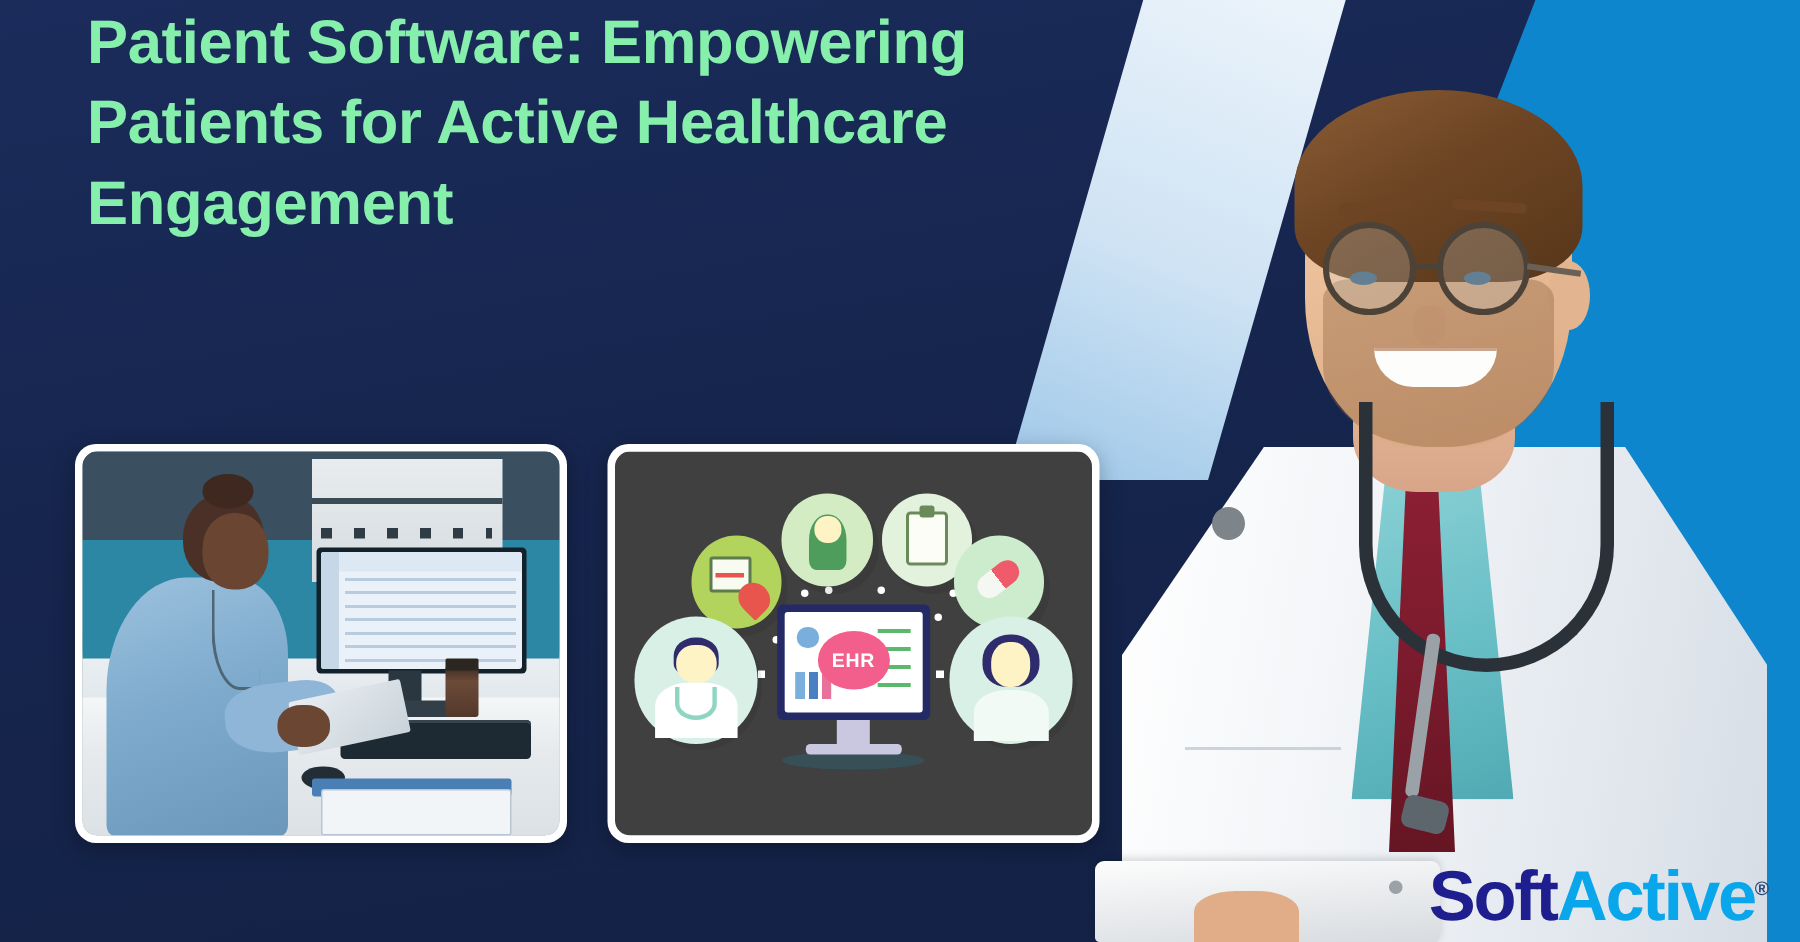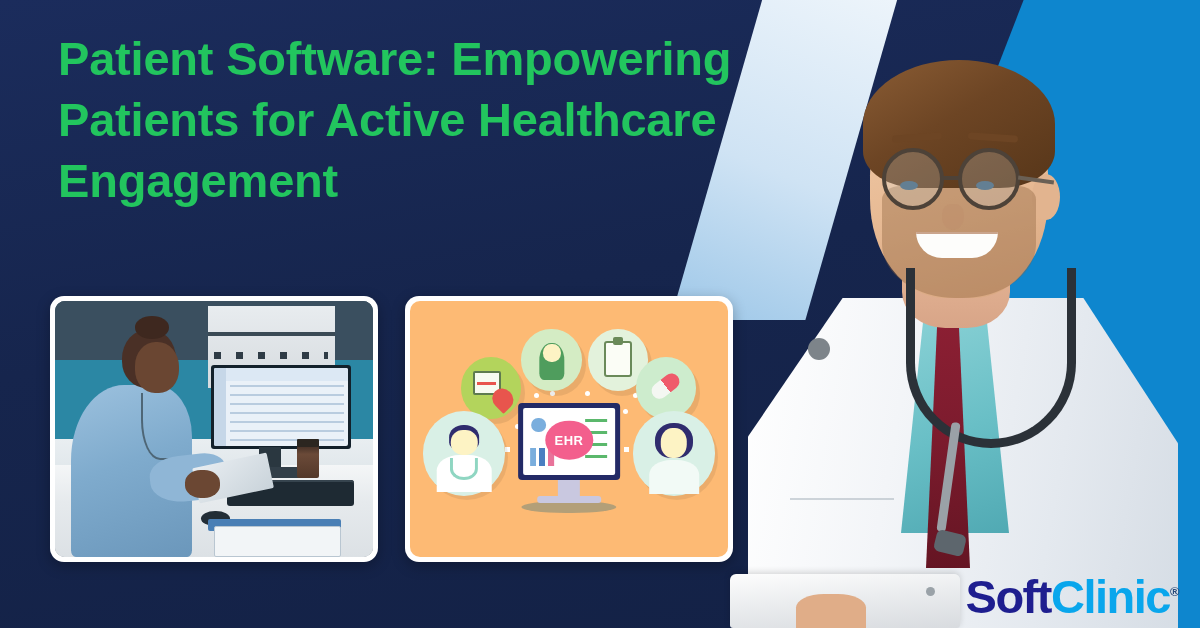--- a/index.html
+++ b/index.html
@@ -27,23 +27,23 @@
   }
   .bg-stripe{
     position:absolute; top:-10px; right:300px; width:135px; height:330px;
     background:linear-gradient(200deg,#eef5fb 0%,#cfe3f4 55%,#9dc7e8 100%);
     transform:skewX(-16deg);
     transform-origin:top left;
   }
 
   
   .headline{
-    position:absolute; left:58px; top:28px; width:710px;
-    color:#22c55e;
-    font-size:47px; line-height:1.30;
+    position:absolute; left:58px; top:2px; width:710px;
+    color:#86efac;
+    font-size:41px; line-height:1.30;
     font-weight:bold;
     letter-spacing:-0.2px;
   }
   .subhead{
     position:absolute; left:58px; top:205px; width:700px;
     color:#2ba3e2;
     font-size:29px; line-height:1.25;
     font-weight:400;
   }
 
@@ -111,21 +111,21 @@
     border-radius:2px; transform:rotate(-12deg);}
   .pl-steth{ position:absolute; left:27%; top:36%; width:10%; height:26%;
     border-left:2px solid #4e6676; border-bottom:2px solid #4e6676;
     border-radius:0 0 0 60%;}
   .pl-folder{ position:absolute; left:50%; top:88%; width:40%; height:12%;
     background:#f2f5f7; border:1px solid #b9c6d1; border-radius:2px;}
   .pl-folder-b{ position:absolute; left:48%; top:85%; width:42%; height:5%;
     background:#4a7fb5; border-radius:2px;}
 
   
-  .ill{ width:100%; height:100%; background:#fdba74; position:relative;}
+  .ill{ width:100%; height:100%; background:#404040; position:relative;}
   .ill-bubble{
     position:absolute; border-radius:50%;
     display:flex; align-items:center; justify-content:center;
     box-shadow:3px 4px 0 rgba(0,0,0,.07);
   }
   
   .ill-doc{ left:4%; top:43%; width:26%; height:33%; background:#d9f0e6;}
   .ill-pat{ right:4%; top:43%; width:26%; height:33%; background:#d9f0e6;}
   .doc-head{ position:absolute; left:50%; top:16%; width:36%; height:30%;
     background:#2f2c6e; border-radius:48% 48% 30% 30%; transform:translateX(-50%);}
@@ -400,16 +400,16 @@
     <div class="d-steth"></div>
     <div class="d-steth-ear"></div>
     <div class="d-steth-tube"></div>
     <div class="d-steth-bell"></div>
     <div class="d-tablet"></div>
     <div class="d-tablet-cam"></div>
     <div class="d-hand"></div>
   </div>
 
   <div class="logo">
-    <div class="logo-row1"><span class="logo-soft">Soft</span><span class="logo-clinic">Clinic</span><span class="logo-reg">®</span></div>
+    <div class="logo-row1"><span class="logo-soft">Soft</span><span class="logo-clinic">Active</span><span class="logo-reg">®</span></div>
   </div>
 
 </div>
 
 </body></html>

